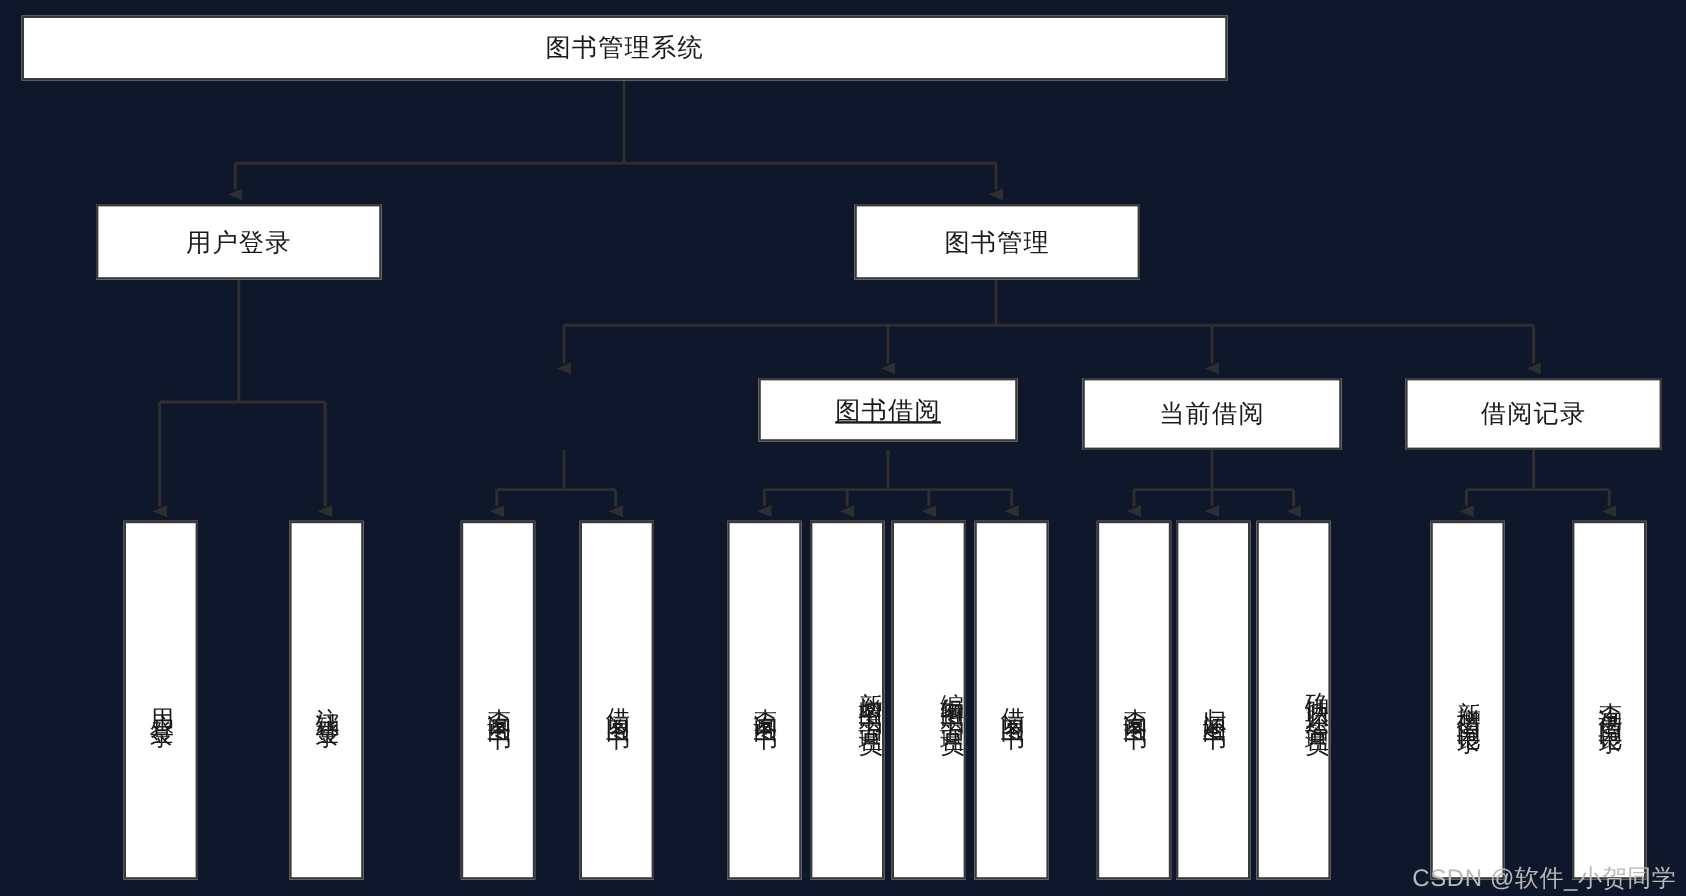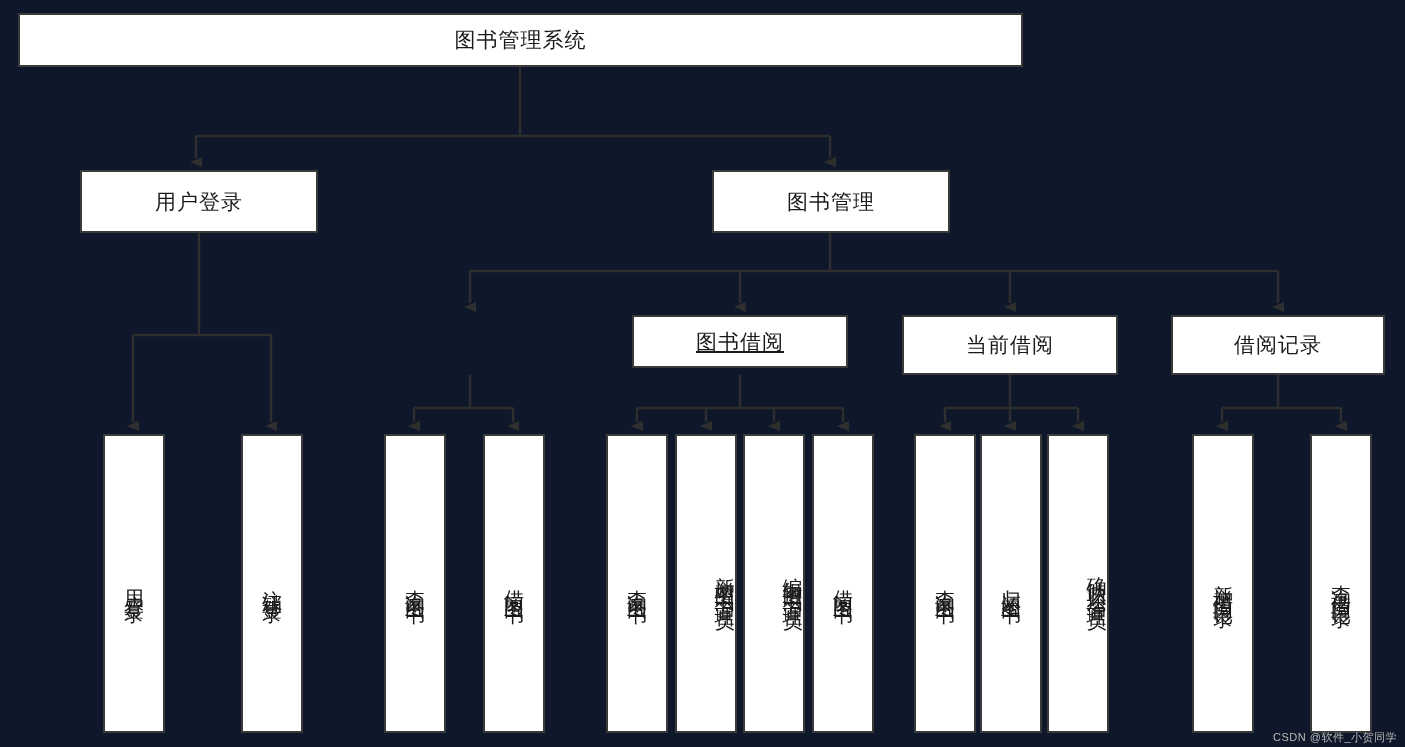--- a/index.html
+++ b/index.html
@@ -10,21 +10,21 @@
   .node{position:absolute;box-sizing:border-box;background:#ffffff;
         border:2px solid #3a3a3a;display:flex;align-items:center;
         justify-content:center;color:#1a1a1a;}
   .node.h{font-size:21px;letter-spacing:1px;}
   .node.v{writing-mode:vertical-rl;text-orientation:upright;
           font-size:20px;letter-spacing:5px;line-height:1.05;
           padding-top:4px;padding-bottom:4px;}
   .node.v.top{align-items:flex-start;}
   .node.v.mid{align-items:center;}
   .node-label{display:block;white-space:pre;}
-  #watermark{position:absolute;right:8px;bottom:2px;font-size:11px;
+  #watermark{position:absolute;right:8px;bottom:2px;font-size:20px;
              color:#b9b9b9;letter-spacing:0.5px;white-space:nowrap;}
 </style>
 </head>
 <body>
 
 <div id="diagram-root">
 
   <svg class="wires" viewBox="0 0 1405 747" xmlns="http://www.w3.org/2000/svg">
     <defs>
       <marker id="arrow" markerWidth="10" markerHeight="12" refX="1" refY="6" orient="auto" markerUnits="userSpaceOnUse">

